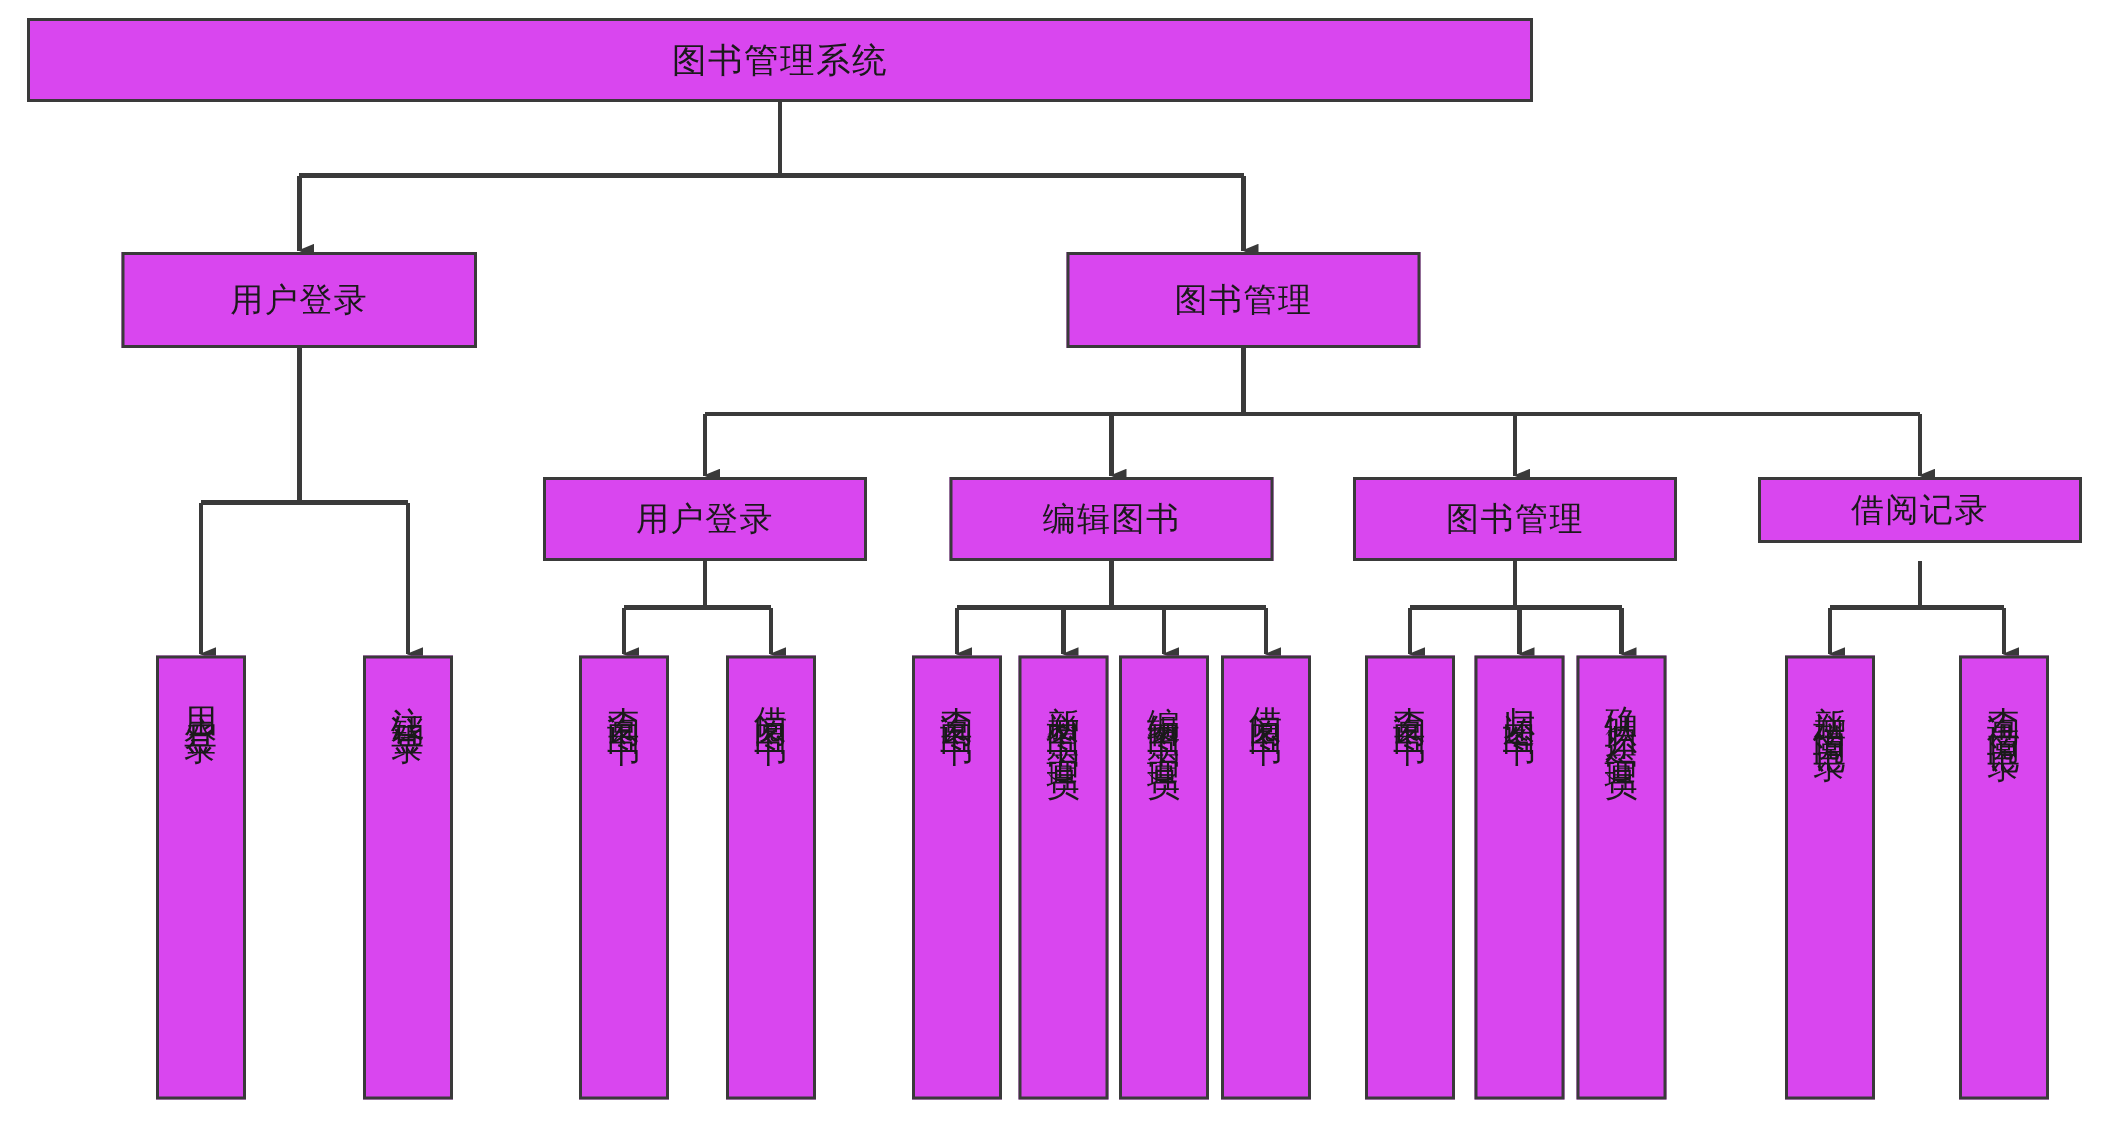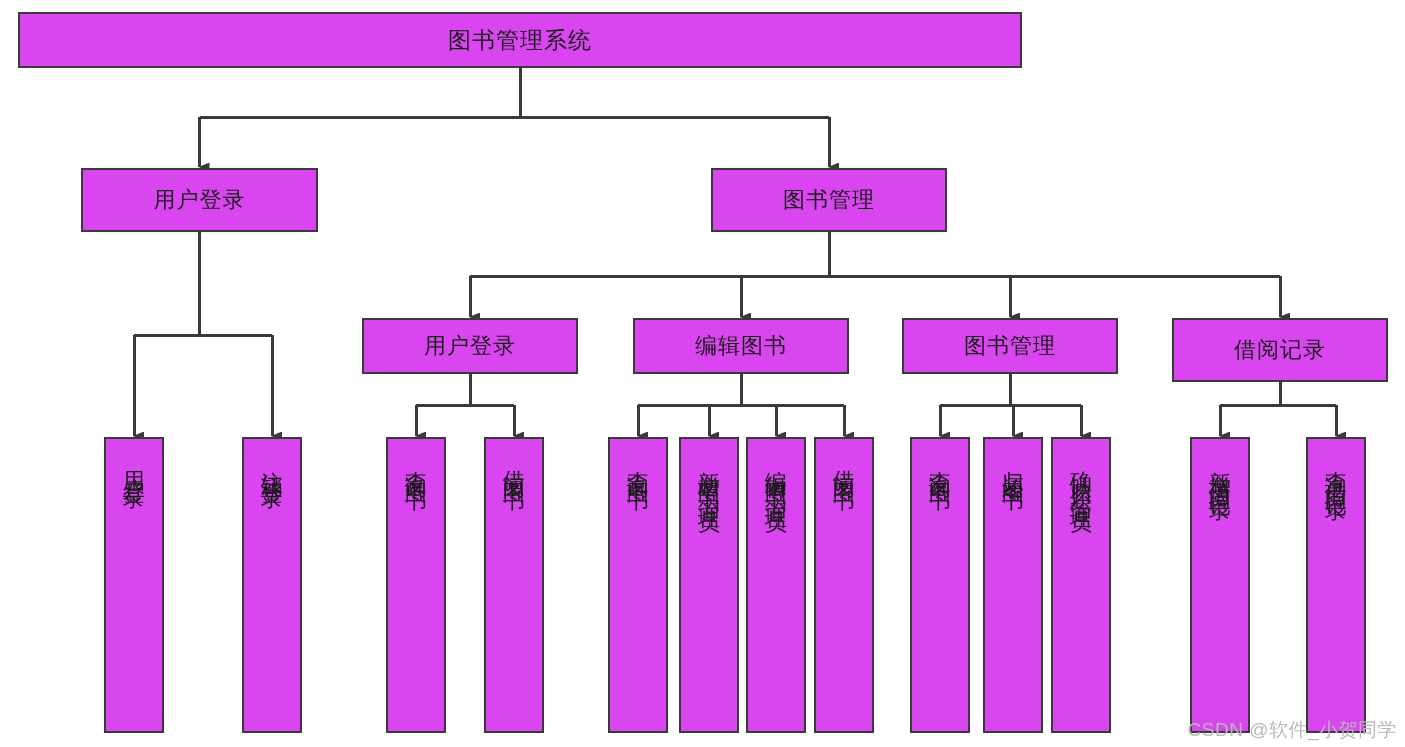--- a/index.html
+++ b/index.html
@@ -106,21 +106,21 @@
       </div>
       <div class="node-box" style="left: 362px; top: 318px; width: 216px; height: 56px;">
         <span class="node-label">用户登录</span>
       </div>
       <div class="node-box" style="left: 633px; top: 318px; width: 216px; height: 56px;">
         <span class="node-label">编辑图书</span>
       </div>
       <div class="node-box" style="left: 902px; top: 318px; width: 216px; height: 56px;">
         <span class="node-label">图书管理</span>
       </div>
-      <div class="node-box" style="left: 1172px; top: 318px; width: 216px; height: 64px;">
+      <div class="node-box" style="left: 1172px; top: 318px; width: 216px; height: 44px;">
         <span class="node-label">借阅记录</span>
       </div>
       <div class="node-box vertical" style="left: 104px; top: 437px; width: 60px; height: 296px;">
         <span class="node-label">用户登录</span>
       </div>
       <div class="node-box vertical" style="left: 242px; top: 437px; width: 60px; height: 296px;">
         <span class="node-label">注销登录</span>
       </div>
       <div class="node-box vertical" style="left: 386px; top: 437px; width: 60px; height: 296px;">
         <span class="node-label">查询图书</span>
@@ -150,14 +150,13 @@
         <span class="node-label">确认归还（管理员）</span>
       </div>
       <div class="node-box vertical" style="left: 1190px; top: 437px; width: 60px; height: 296px;">
         <span class="node-label">新增借阅记录</span>
       </div>
       <div class="node-box vertical" style="left: 1306px; top: 437px; width: 60px; height: 296px;">
         <span class="node-label">查询借阅记录</span>
       </div>
     </div>
 
-  <div class="watermark">CSDN @软件_小贺同学</div>
 </div>
 
 </body></html>

